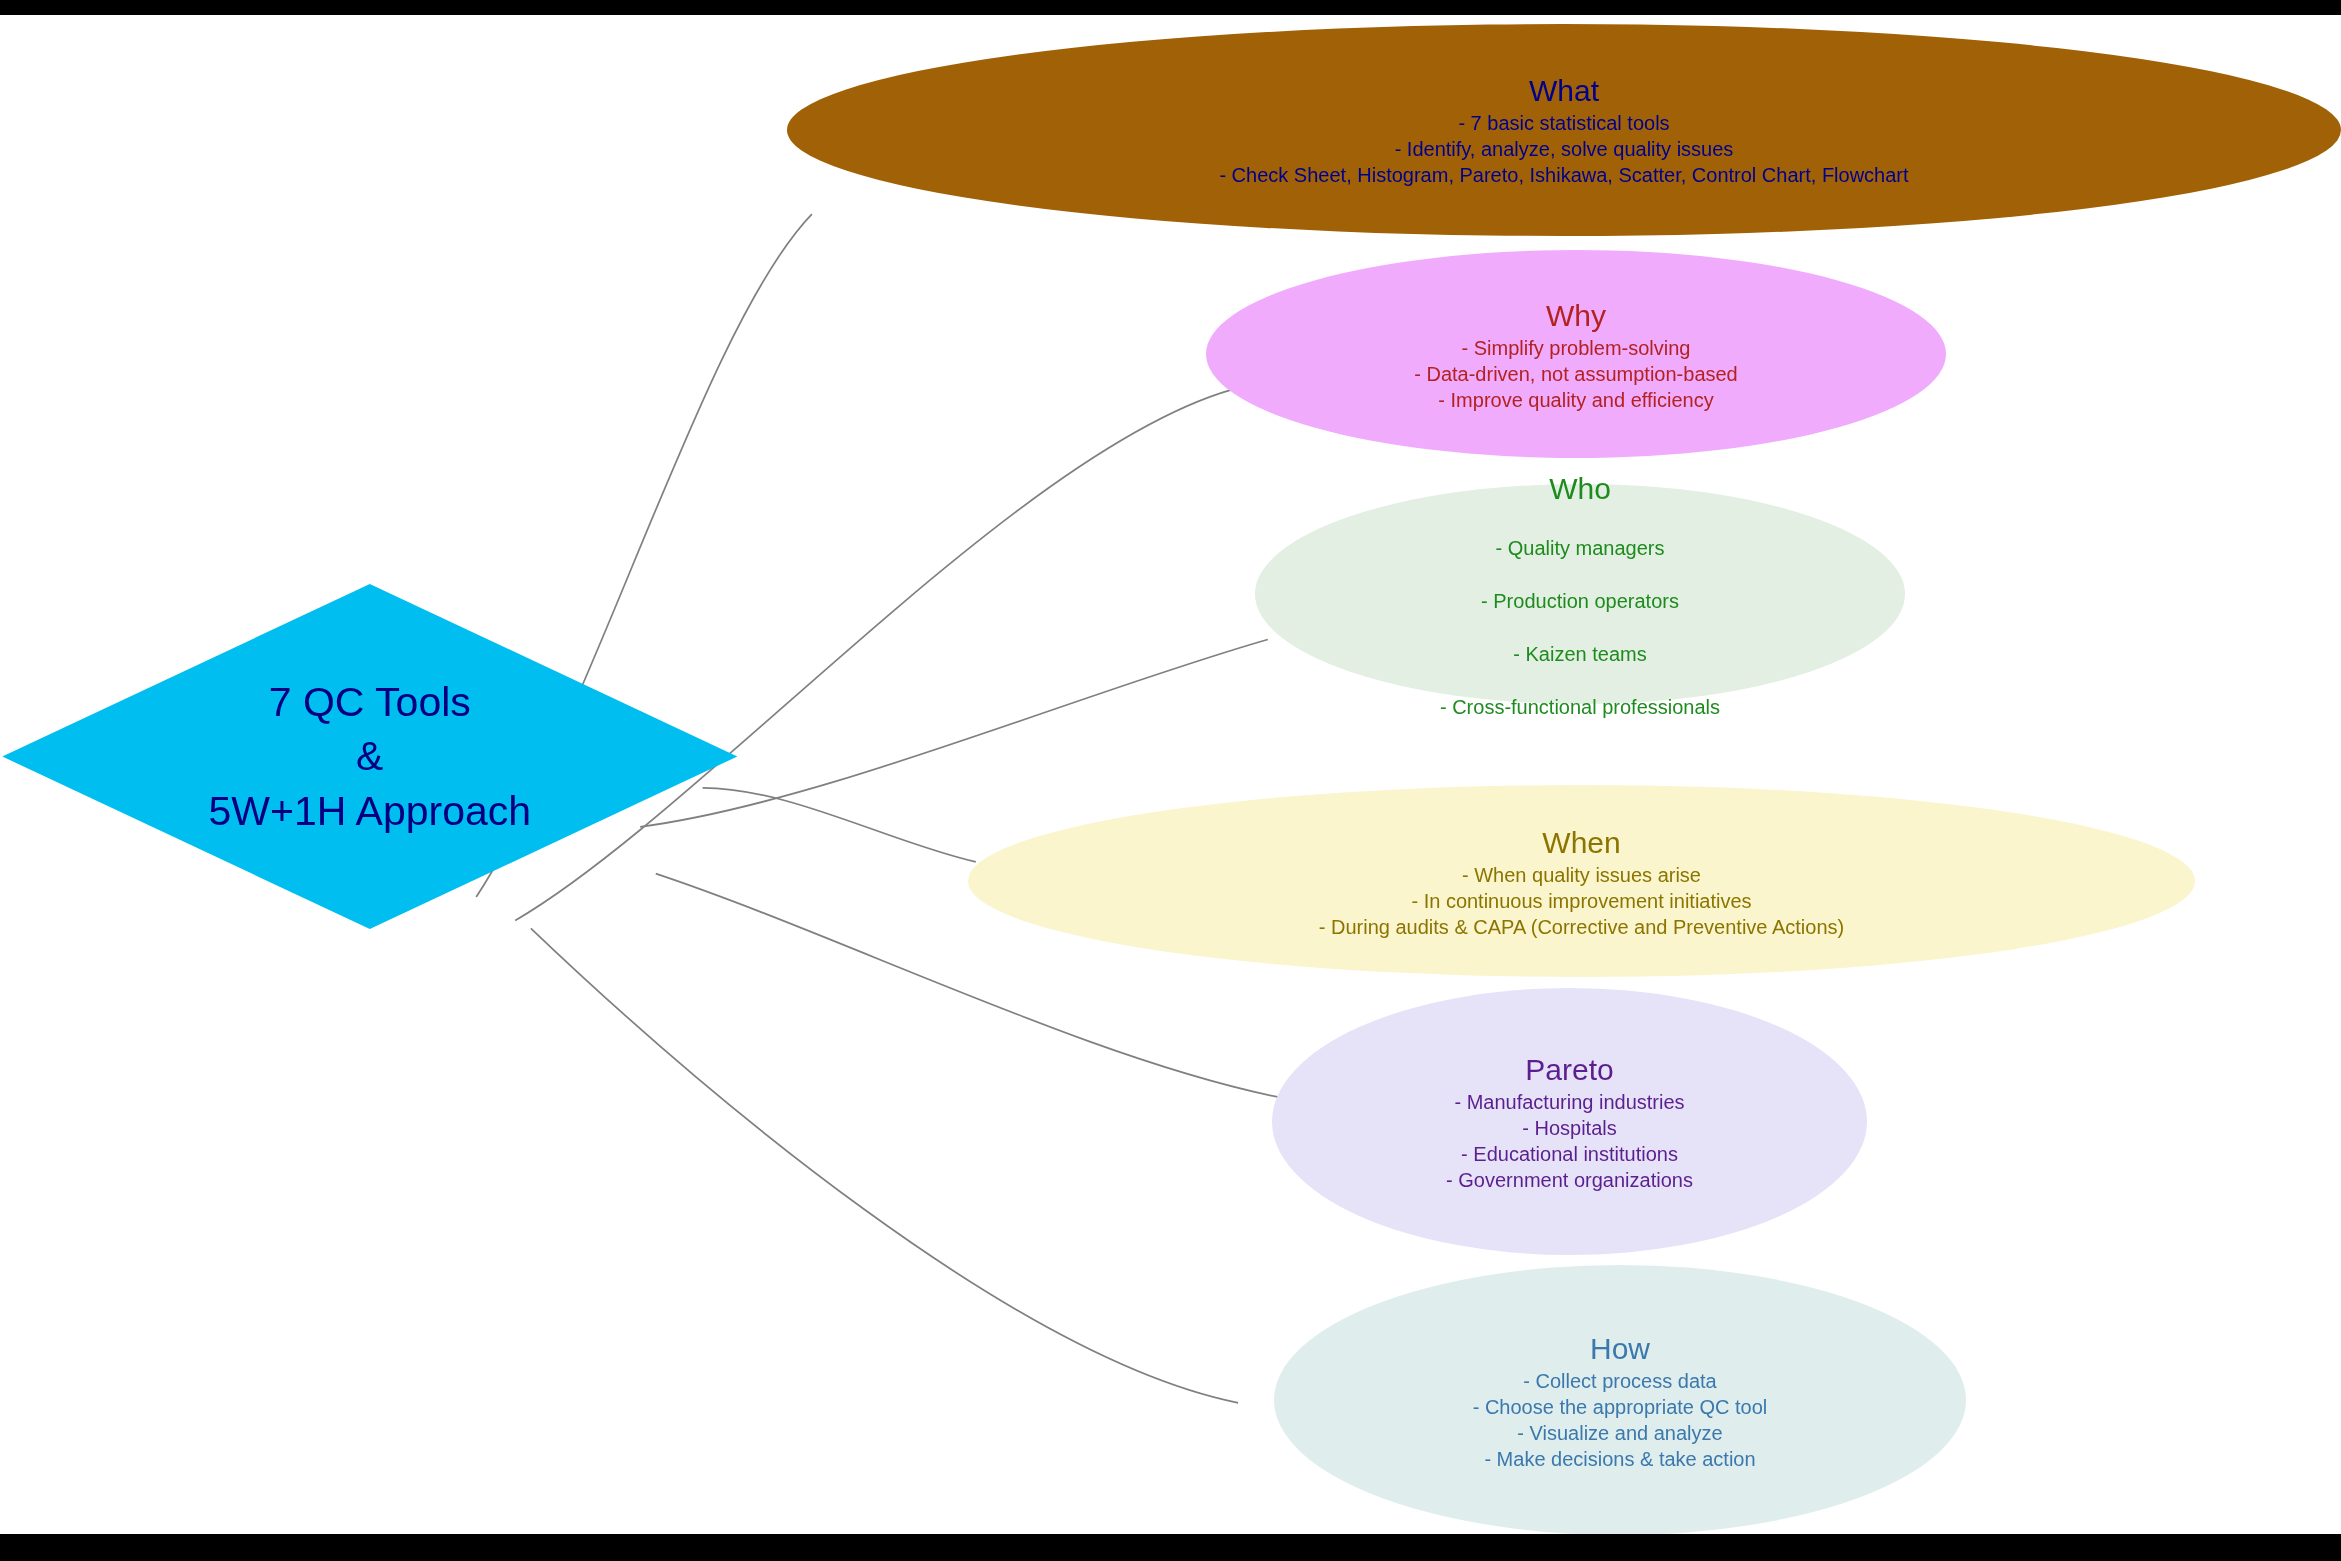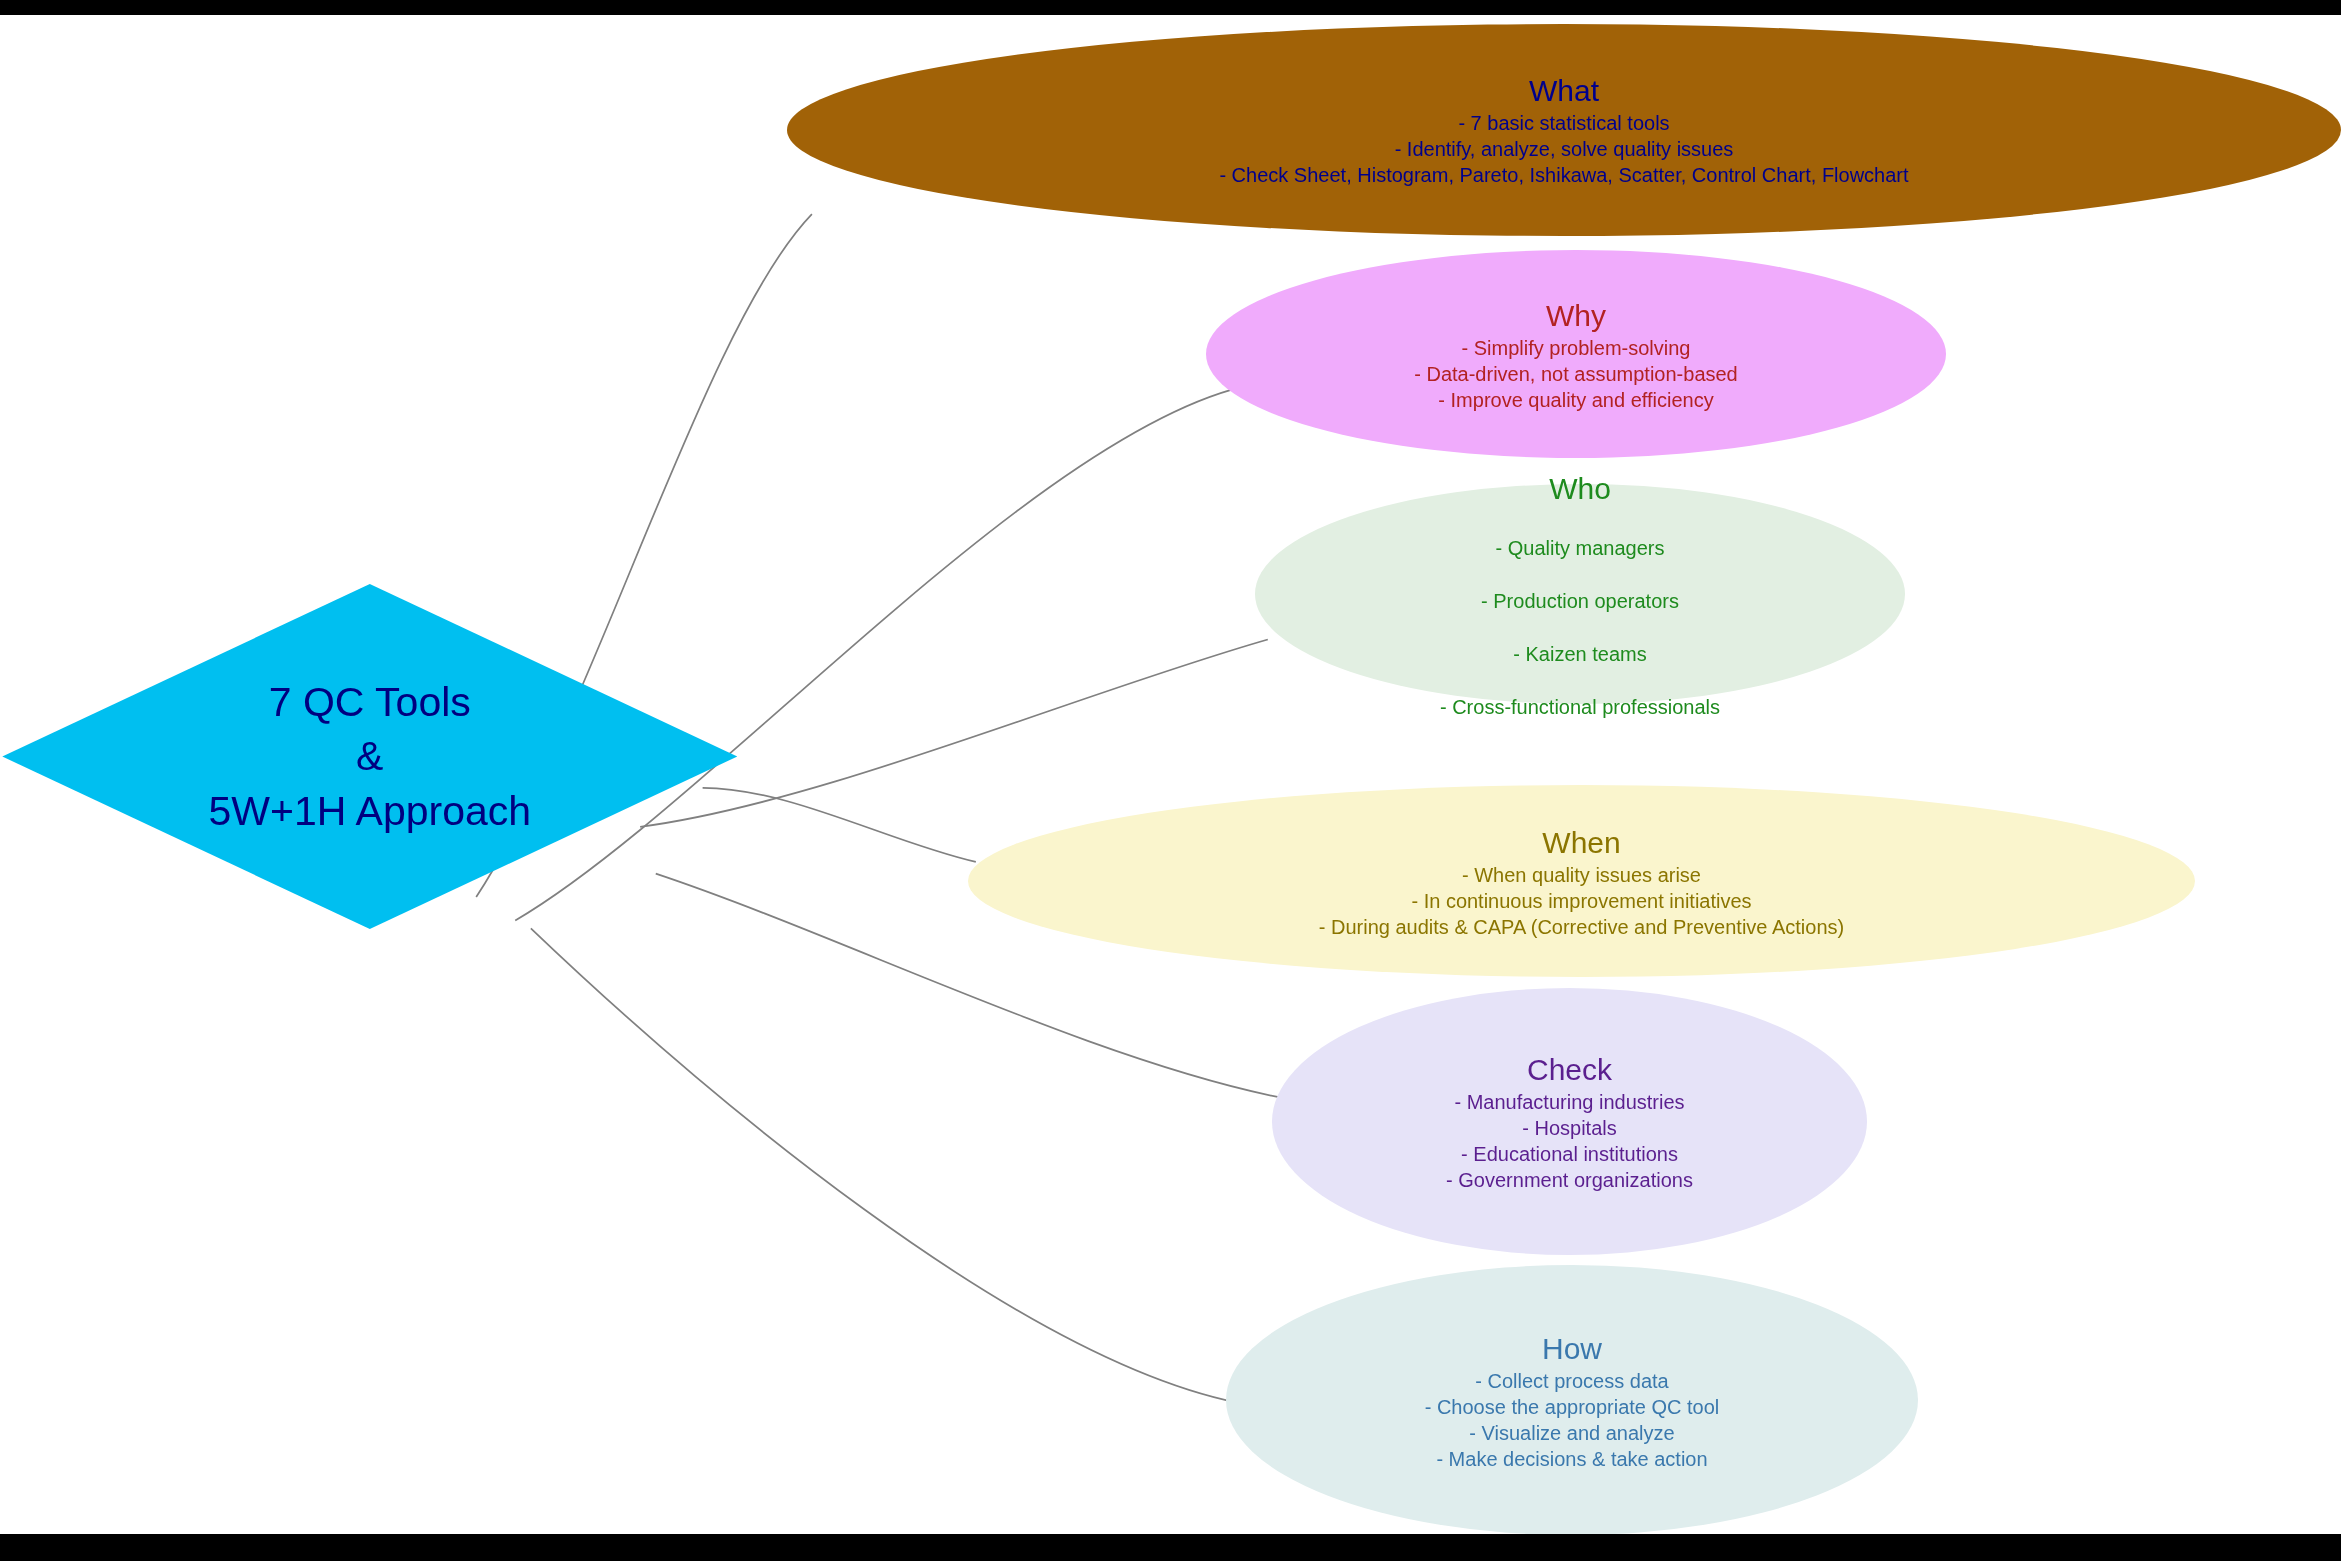--- a/index.html
+++ b/index.html
@@ -92,21 +92,21 @@
     line-height: 1.30;
     white-space: nowrap;
   }
 
   
   #node-what  { left: 787px; top:   8.6px; width: 1554px; height: 212px; }
   #node-why   { left: 1206px; top:  235px; width:  740px; height: 208px; }
   #node-who   { left: 1255px; top:  469px; width:  650px; height: 220px; }
   #node-when  { left: 968px; top:  770px; width: 1227px; height: 192px; }
   #node-where { left: 1272px; top: 973px; width:  595px; height: 267px; }
-  #node-how   { left: 1226px; top: 1250px; width:  692px; height: 270px; align-items: center; }
+  #node-how   { left: 1274px; top: 1250px; width:  692px; height: 270px; align-items: center; }
 </style>
 </head>
 <body>
 
 <div id="canvas">
 
   <div class="bar bar-top"></div>
 
   <div class="stage">
 
@@ -153,21 +153,21 @@
     </div>
 
     <div class="node" id="node-when" style="background: rgb(250, 245, 205); color: rgb(139, 117, 0);">
       <div class="title">When</div>
       <div class="line">- When quality issues arise</div>
       <div class="line">- In continuous improvement initiatives</div>
       <div class="line">- During audits &amp; CAPA (Corrective and Preventive Actions)</div>
     </div>
 
     <div class="node" id="node-where" style="background: rgb(230, 227, 248); color: rgb(91, 31, 143);">
-      <div class="title">Check</div>
+      <div class="title">Pareto</div>
       <div class="line">- Manufacturing industries</div>
       <div class="line">- Hospitals</div>
       <div class="line">- Educational institutions</div>
       <div class="line">- Government organizations</div>
     </div>
 
     <div class="node" id="node-how" style="background: rgb(223, 237, 237); color: rgb(58, 120, 173);">
       <div class="title">How</div>
       <div class="line">- Collect process data</div>
       <div class="line">- Choose the appropriate QC tool</div>

